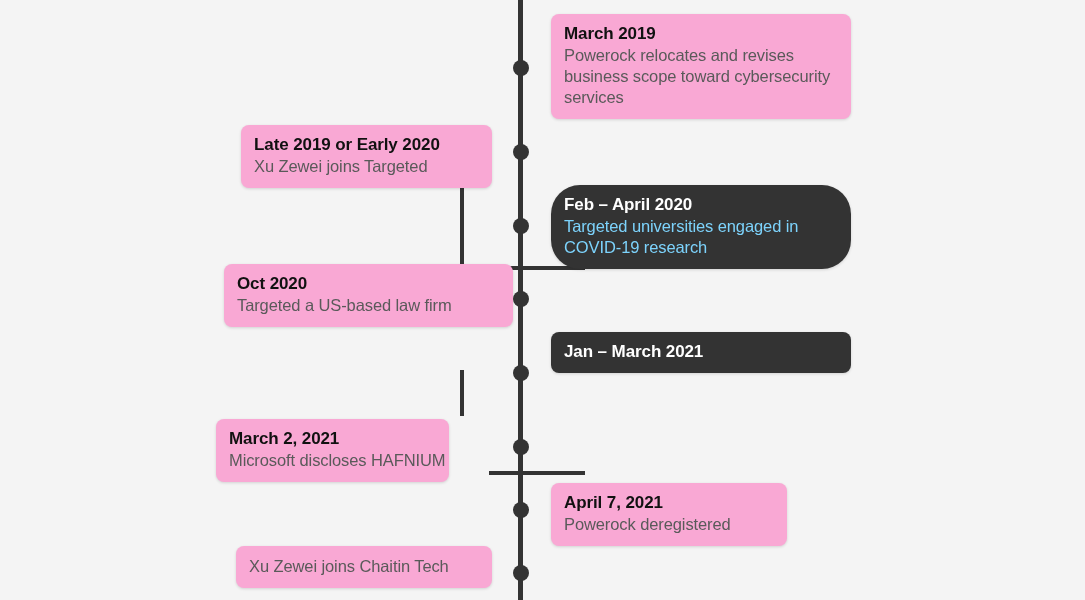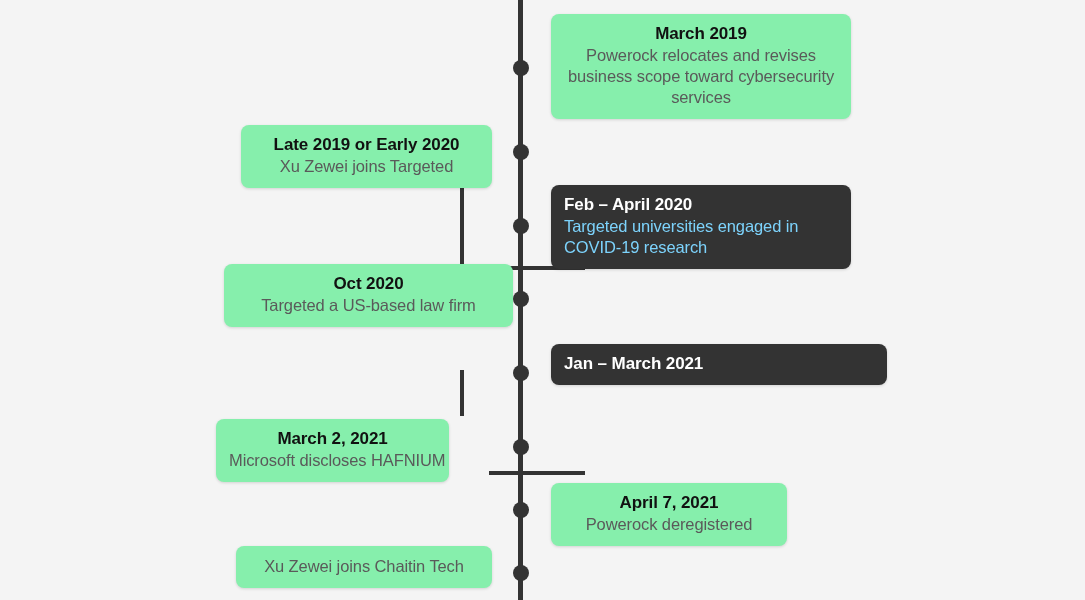--- a/index.html
+++ b/index.html
@@ -52,22 +52,21 @@
 
   
   .card {
     position: absolute;
     box-sizing: border-box;
     border-radius: 8px;
     padding: 9px 13px 11px 13px;
     box-shadow: 0 1px 3px rgba(0,0,0,0.14);
   }
   .card.light {
-    background: #86efac;
-    text-align: center;
+    background: #f9a8d4;
   }
   .card.dark {
     background: #333333;
   }
 
   .card-date {
     font-size: 17px;
     font-weight: bold;
     line-height: 21px;
     letter-spacing: -0.1px;
@@ -82,23 +81,23 @@
     line-height: 21px;
     letter-spacing: -0.1px;
     margin-top: 1px;
   }
   .card.light .card-desc { color: #5a5a5a; }
   .card.dark  .card-desc { color: #7dd3fc; }
 
   .card.nowrap .card-desc { white-space: nowrap; }
   #card-mar2019       { left: 551px; top: 14px;   width: 300px; }
   #card-late2019      { left: 241px; top: 125px;  width: 251px; }
-  #card-feb2020       { left: 551px; top: 185px;  width: 300px; }
+  #card-feb2020       { left: 551px; top: 185px;  width: 300px; border-radius: 29px; }
   #card-oct2020       { left: 216px; top: 264px;  width: 289px; margin-left: 8px; }
-  #card-jan2021       { left: 551px; top: 344px;  width: 336px; }
+  #card-jan2021       { left: 551px; top: 332px;  width: 300px; }
   #card-mar2021       { left: 216px; top: 419px;  width: 233px; }
   #card-apr2021       { left: 551px; top: 483px;  width: 236px; }
   #card-2022          { left: 236px; top: 546px;  width: 256px; }
 </style>
 </head>
 <body>
 
 <div id="timeline-root">
 
   <div class="spine"></div>

